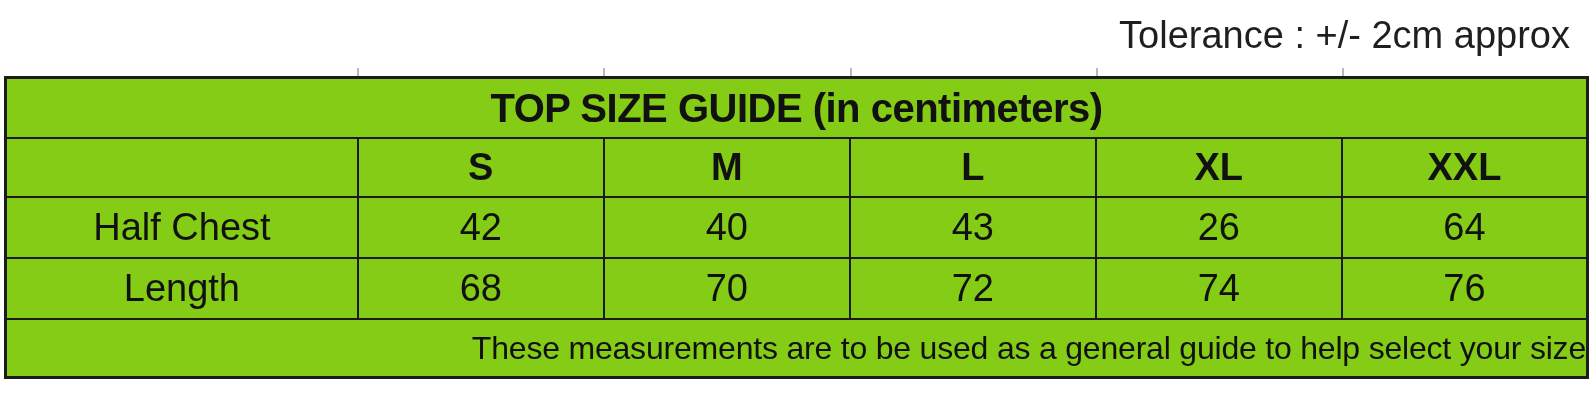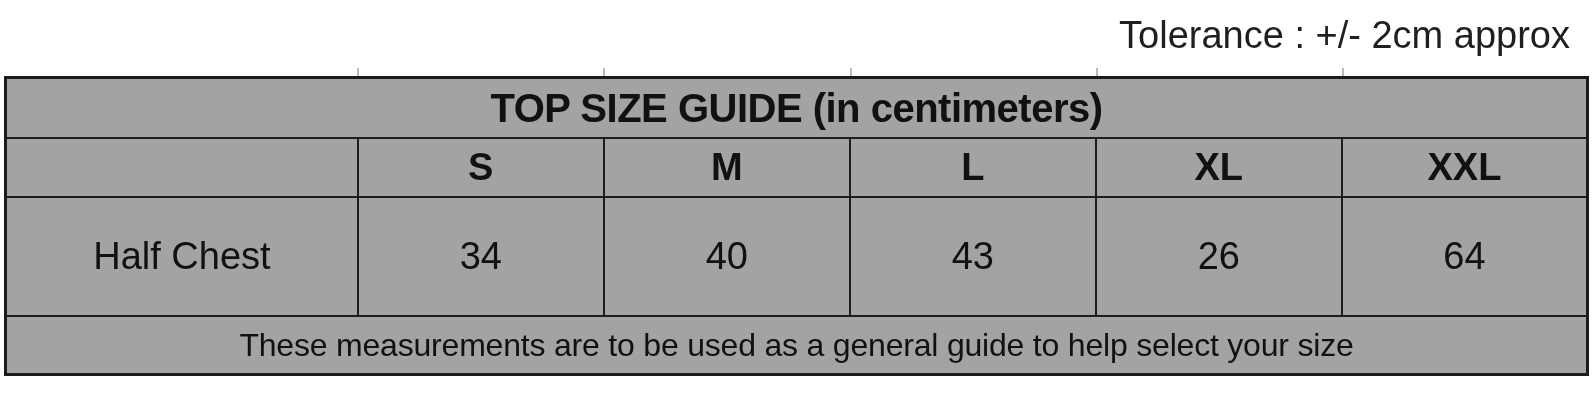--- a/index.html
+++ b/index.html
@@ -31,21 +31,21 @@
 
   
   table.size-guide {
     position: absolute;
     left: 4px;
     top: 76px;
     width: 1585px;
     height: 300px;
     border-collapse: collapse;
     table-layout: fixed;
-    background: #a3a3a3;
+    background: #84cc16;
   }
   table.size-guide th,
   table.size-guide td {
     border: 2px solid var(--border, #1c1c1c);
     text-align: center;
     vertical-align: middle;
     padding: 0;
     overflow: hidden;
     white-space: nowrap;
   }
@@ -67,20 +67,21 @@
   tr.data-row td {
     height: 59px;
     font-size: 38px;
     font-weight: 400;
   }
   tr.footnote-row td {
     height: 56px;
     font-size: 32px;
     font-weight: 400;
     letter-spacing: -0.2px;
+    text-align: right;
   }
 
   
   .artifact-tick {
     position: absolute;
     top: 68px;
     width: 2px;
     height: 8px;
     background: #b9b9b9;
   }
@@ -121,25 +122,33 @@
         <th>S</th>
         <th>M</th>
         <th>L</th>
         <th>XL</th>
         <th>XXL</th>
       </tr>
     </thead>
     <tbody>
       <tr class="data-row">
         <th>Half Chest</th>
-        <td>34</td>
+        <td>42</td>
         <td>40</td>
         <td>43</td>
         <td>26</td>
         <td>64</td>
+      </tr>
+      <tr class="data-row">
+        <th>Length</th>
+        <td>68</td>
+        <td>70</td>
+        <td>72</td>
+        <td>74</td>
+        <td>76</td>
       </tr>
     </tbody>
     <tfoot>
       <tr class="footnote-row">
         <td colspan="6">These measurements are to be used as a general guide to help select your size</td>
       </tr>
     </tfoot>
   </table>
 
 </div>

